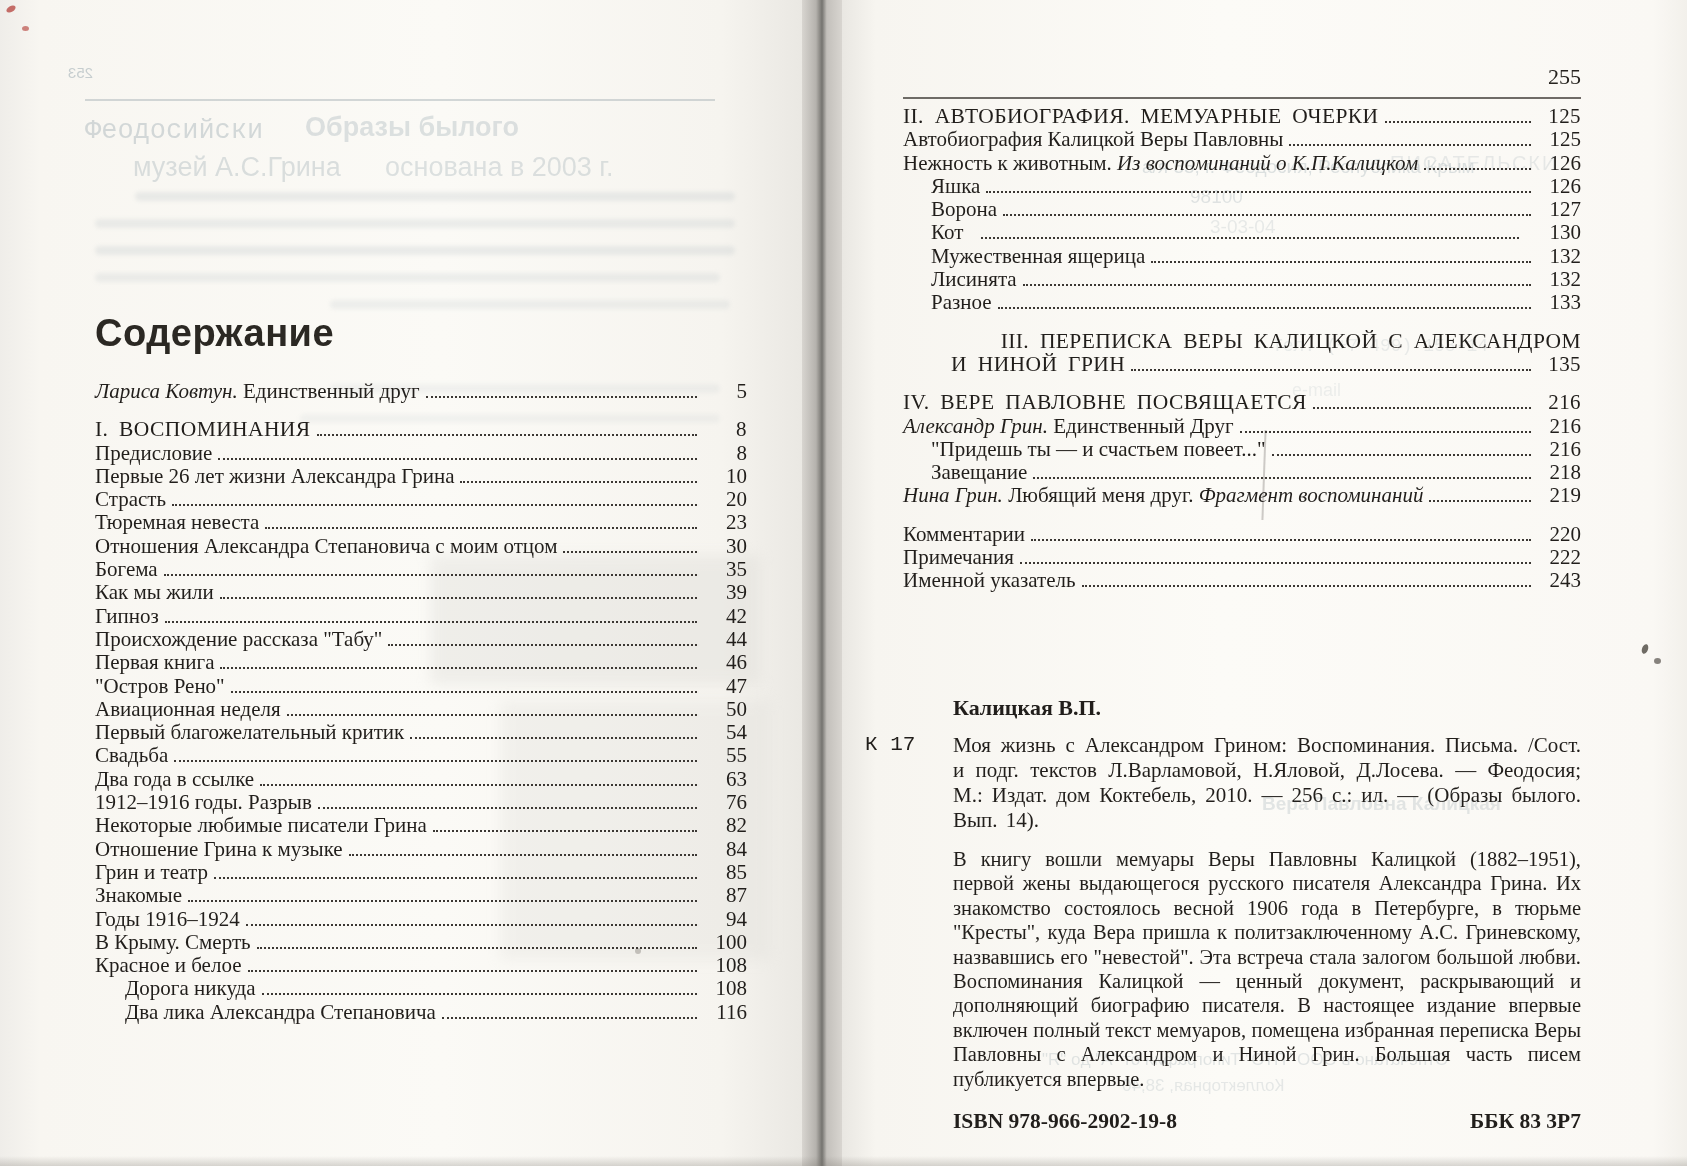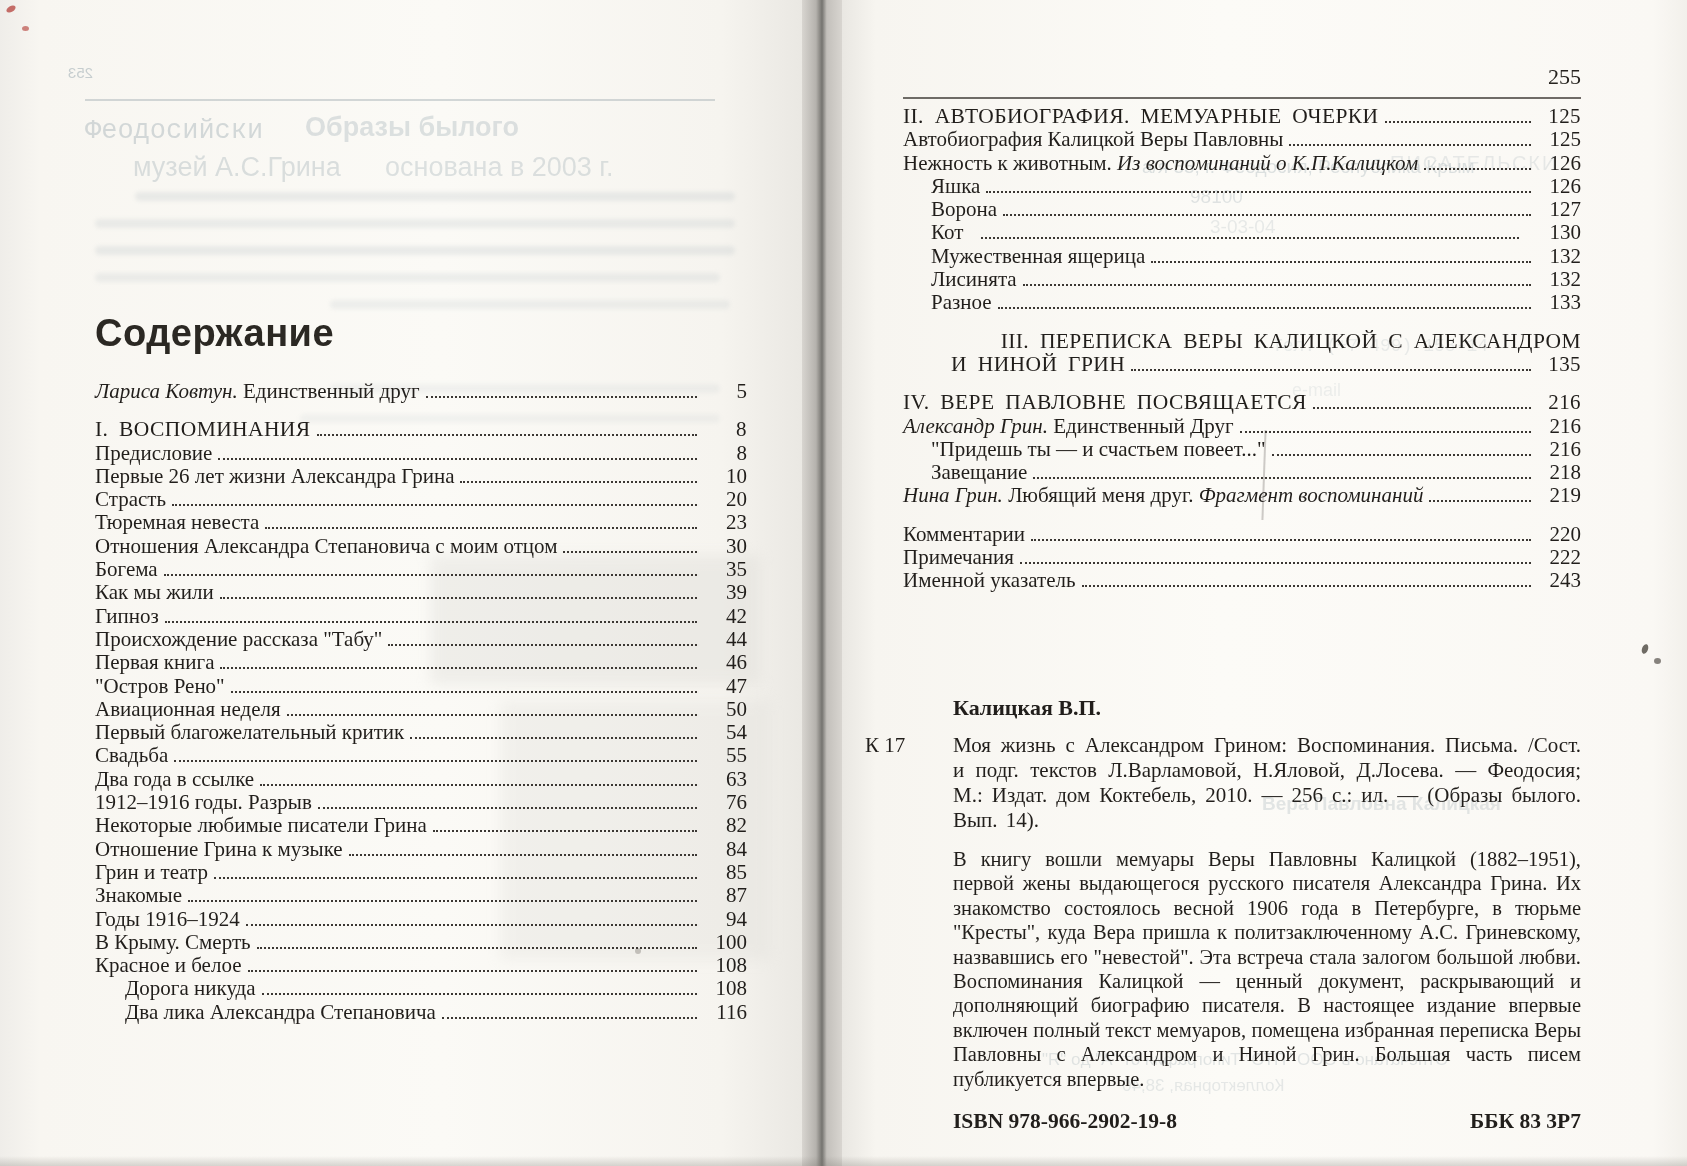--- a/index.html
+++ b/index.html
@@ -57,21 +57,21 @@
   }
   .headrule{
     position:absolute;left:61px;top:97px;width:678px;height:2px;
     background:#56524d;opacity:.85;
   }
 
   
   .biblio{position:absolute;left:23px;top:695px;width:716px;color:#211e1b;}
   .biblio-author{margin-left:88px;font-weight:bold;font-size:22px;}
   .biblio-row{display:flex;margin-top:12px;}
-  .shelf{flex:0 0 88px;font-size:21px;}
+  .shelf{flex:0 0 88px;font-size:21px;font-family:Liberation Mono, monospace;}
   .citation{
     flex:1;margin:0;font-size:21px;line-height:25px;
     text-align:justify;word-spacing:3px;
   }
   .annotation{
     margin:14px 0 0 88px;font-size:20.5px;line-height:24.4px;
     text-align:justify;
   }
   .isbn-row{
     display:flex;justify-content:space-between;

